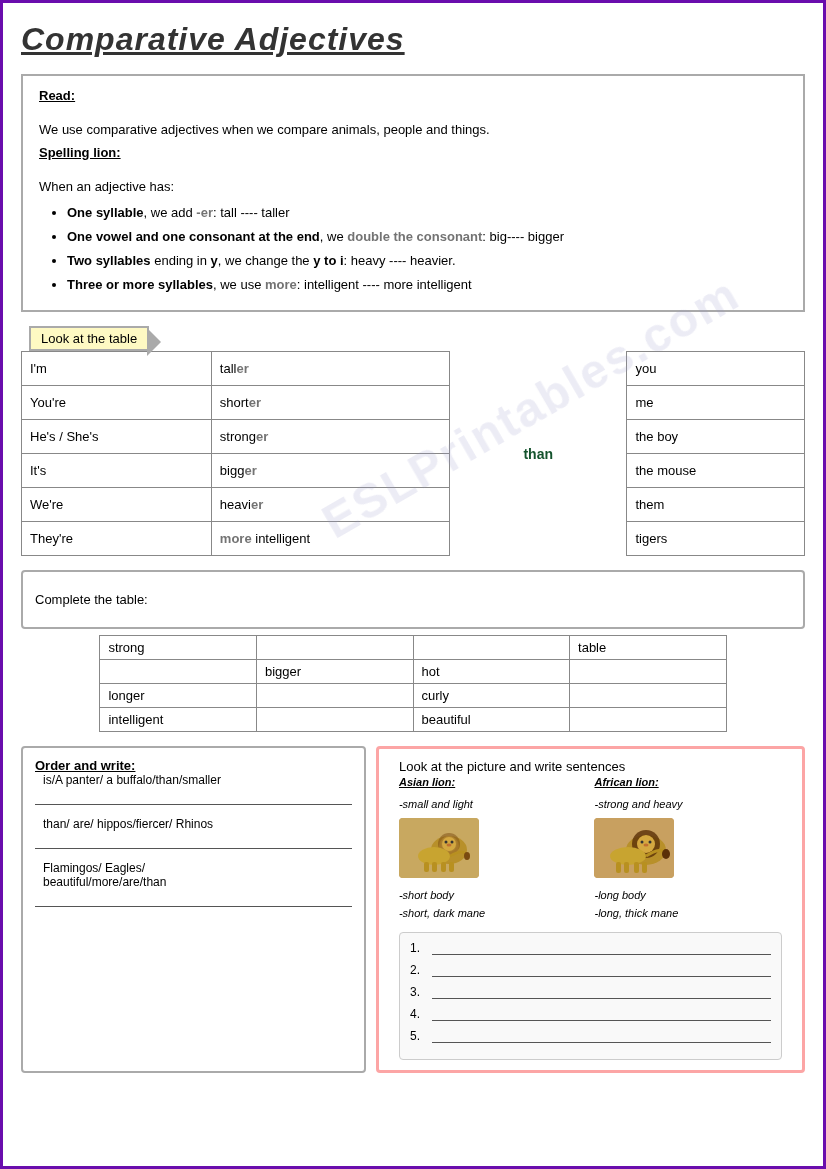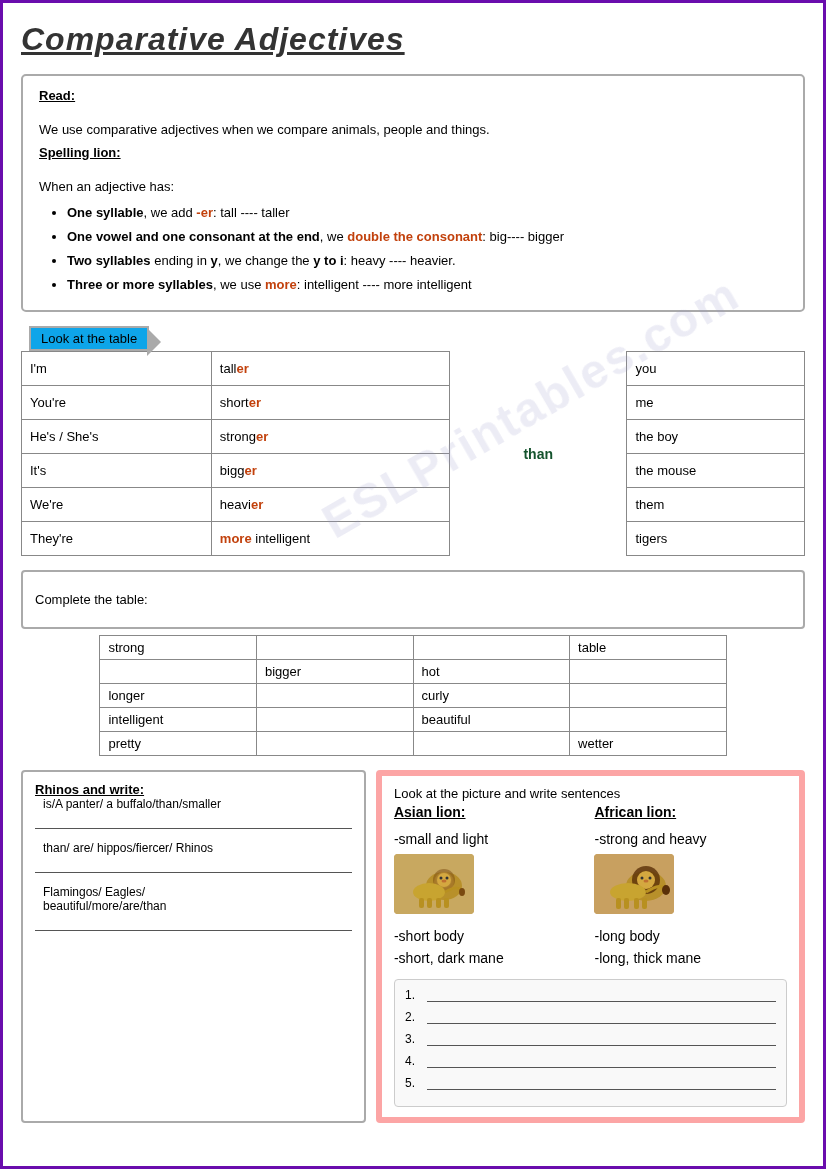--- a/index.html
+++ b/index.html
@@ -18,21 +18,21 @@
       font-style: italic;
       font-weight: bold;
       color: #333;
       text-decoration: underline;
       margin-bottom: 16px;
       font-family: 'Comic Sans MS', cursive, Arial;
       letter-spacing: 1px;
     }
     .read-box {
       border: 2px solid #aaa;
-      border-radius: 5px;
+      border-radius: 0;
       padding: 12px 16px;
       margin-bottom: 14px;
       background: #fff;
     }
     .read-box .read-label {
       font-weight: bold;
       text-decoration: underline;
       margin-bottom: 6px;
       display: block;
     }
@@ -42,28 +42,28 @@
       text-decoration: underline;
       margin-bottom: 4px;
       display: block;
     }
     .rules-list {
       list-style: disc;
       padding-left: 28px;
       line-height: 1.7;
     }
     .rules-list li { margin-bottom: 2px; }
-    .red { color: #c2410c; font-weight: bold; text-align: center; }
+    .red { color: #737373; font-weight: bold; text-align: center; }
     .bold { font-weight: bold; }
 
     
     .table-label-box {
       display: inline-block;
       border: 2px solid #aaa;
-      background: #0ea5e9;
+      background: #fef9c3;
       padding: 3px 10px;
       margin-bottom: 0;
       font-size: 13px;
       position: relative;
       z-index: 1;
     }
     .table-label-box::after {
       content: '';
       position: absolute;
       right: -14px;
@@ -138,38 +138,39 @@
       font-size: 12px;
       padding-left: 8px;
     }
     .order-write-box .line {
       border-bottom: 1px solid #555;
       margin: 4px 0 12px 0;
       height: 14px;
     }
 
     .picture-box {
-      border: 6px solid #fca5a5;
+      border: 3px solid #fca5a5;
       border-radius: 4px;
-      padding: 10px 12px;
+      padding: 10px 20px;
       flex: 1;
     }
     .picture-box .section-title {
       margin-bottom: 8px;
       font-size: 13px;
     }
     .lions-row {
       display: flex;
       gap: 8px;
       margin-bottom: 10px;
     }
     .lion-col {
       flex: 1;
-      font-size: 14px;
+      font-size: 11px;
       line-height: 1.6;
+      font-style: italic;
     }
     .lion-col .lion-title {
       font-weight: bold;
       text-decoration: underline;
       margin-bottom: 4px;
       display: block;
     }
     .lion-img {
       width: 80px;
       height: 60px;
@@ -311,33 +312,27 @@
       <td></td>
       <td>curly</td>
       <td></td>
     </tr>
     <tr>
       <td>intelligent</td>
       <td></td>
       <td>beautiful</td>
       <td></td>
     </tr>
-    <tr>
-      <td>pretty</td>
-      <td></td>
-      <td></td>
-      <td>wetter</td>
-    </tr>
   </tbody>
 </table>
 
 <div class="bottom-section">
 
   <div class="order-write-box">
-    <span class="section-title">Rhinos and write:</span>
+    <span class="section-title">Order and write:</span>
     <div class="sentence">is/A panter/ a buffalo/than/smaller</div>
     <div class="line"></div>
     <div class="sentence">than/ are/ hippos/fiercer/ Rhinos</div>
     <div class="line"></div>
     <div class="sentence">Flamingos/ Eagles/<br>beautiful/more/are/than</div>
     <div class="line"></div>
   </div>
 
   <div class="picture-box">
     <span class="section-title">Look at the picture and write sentences</span>

